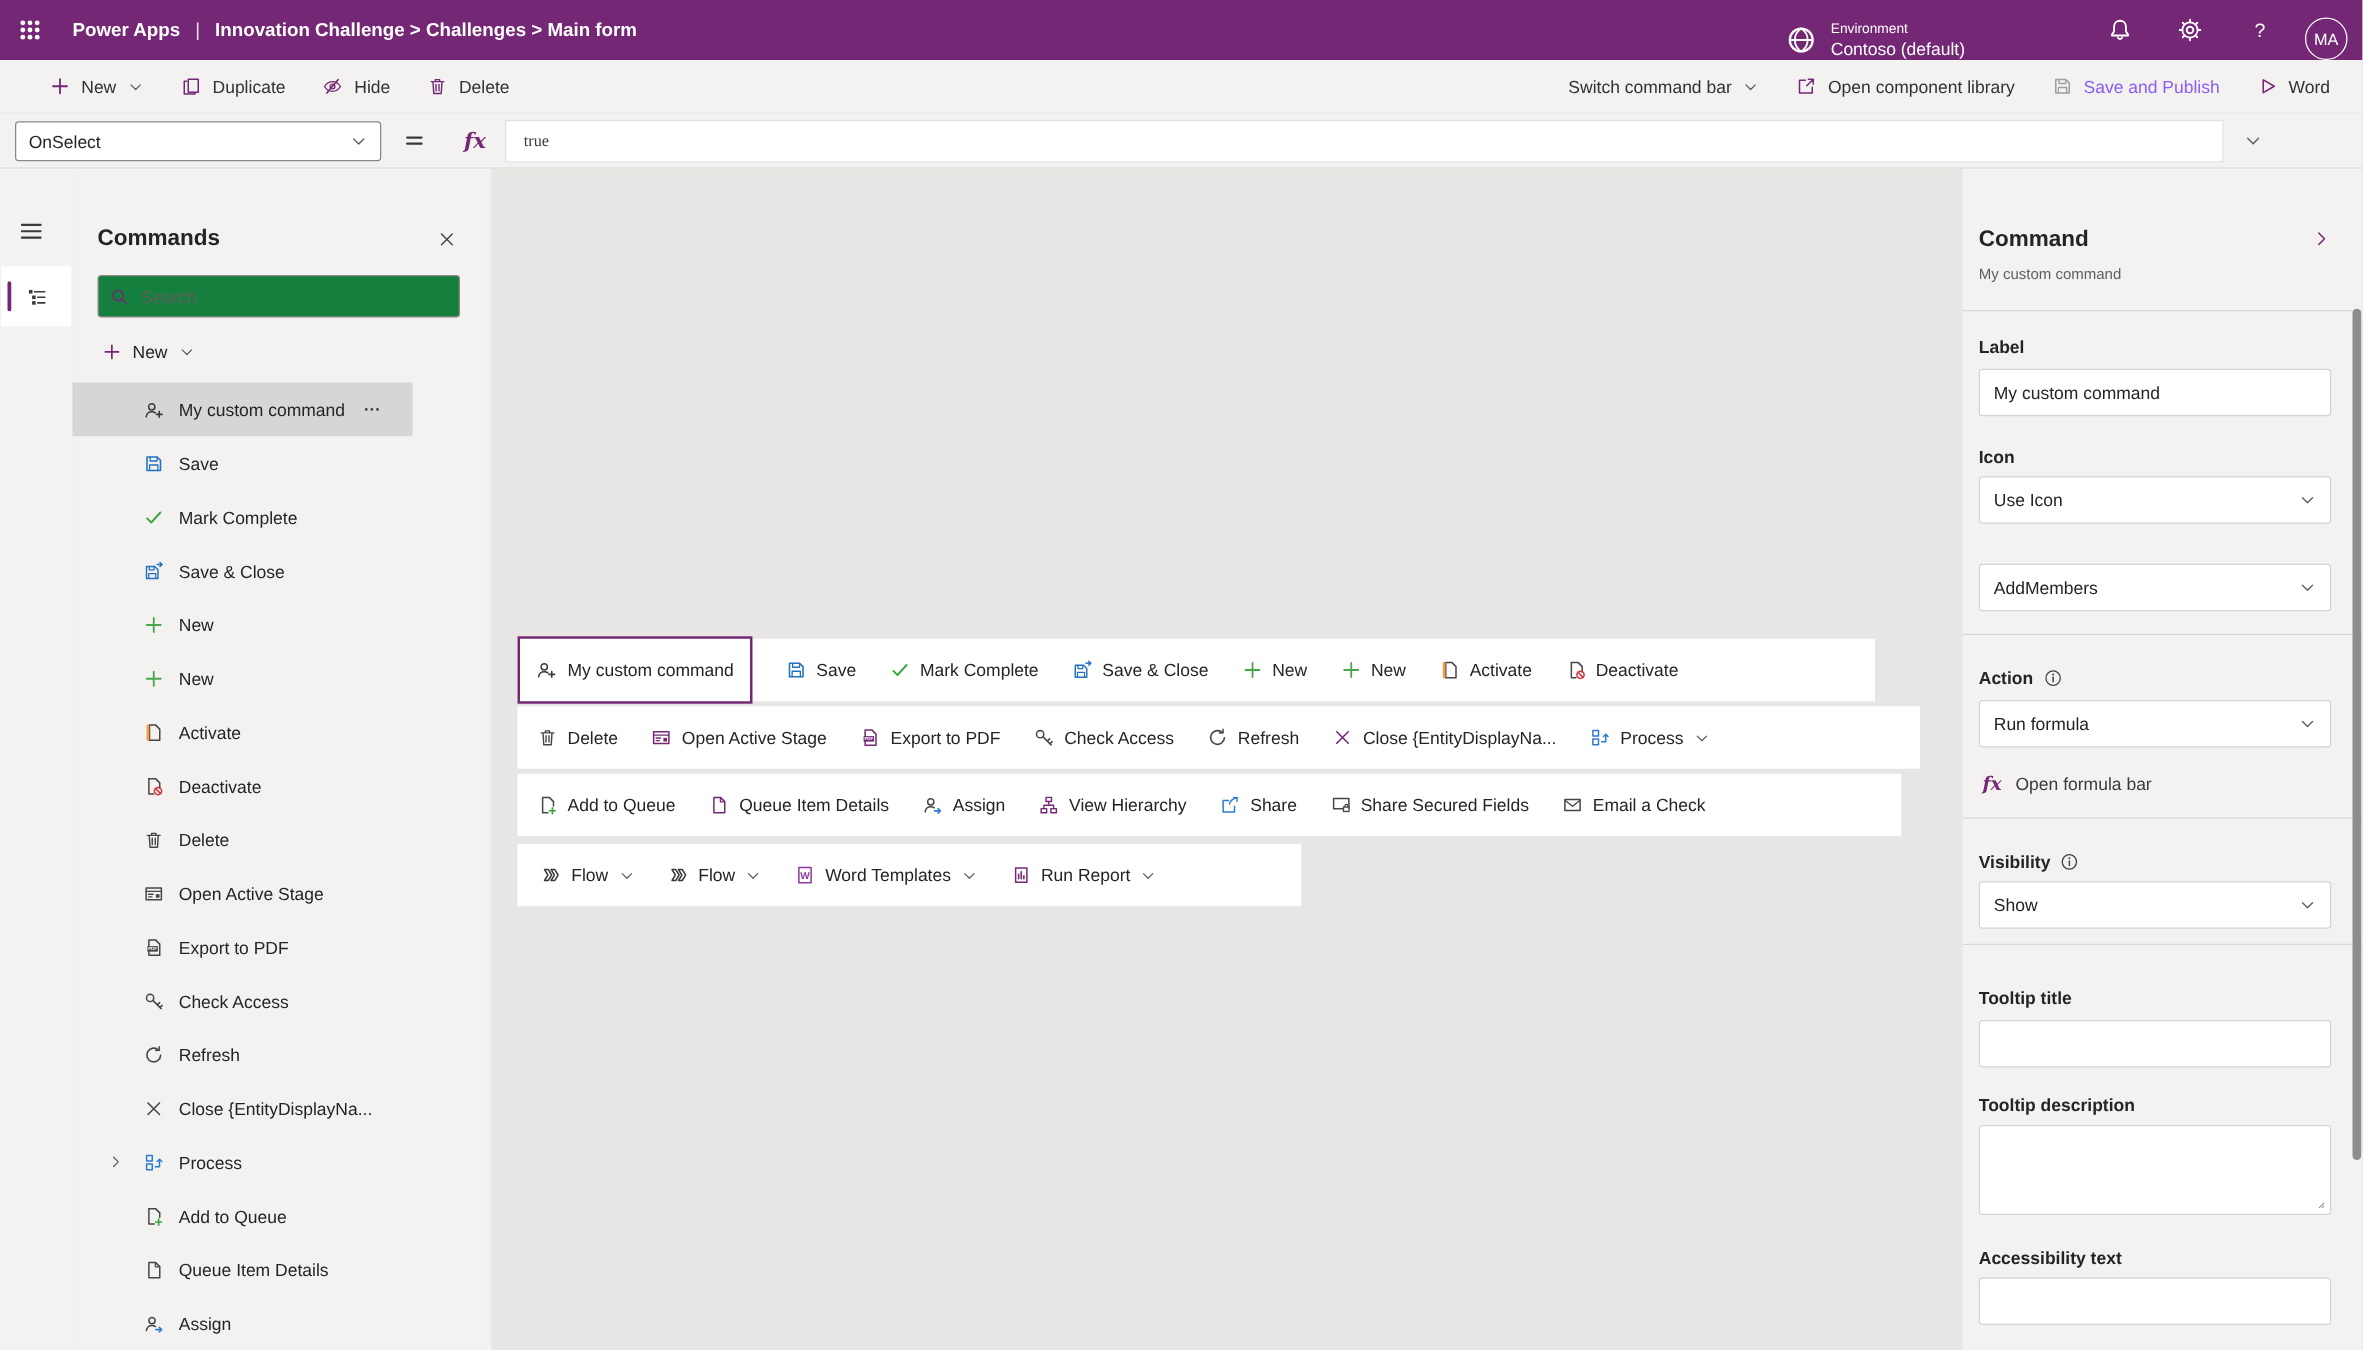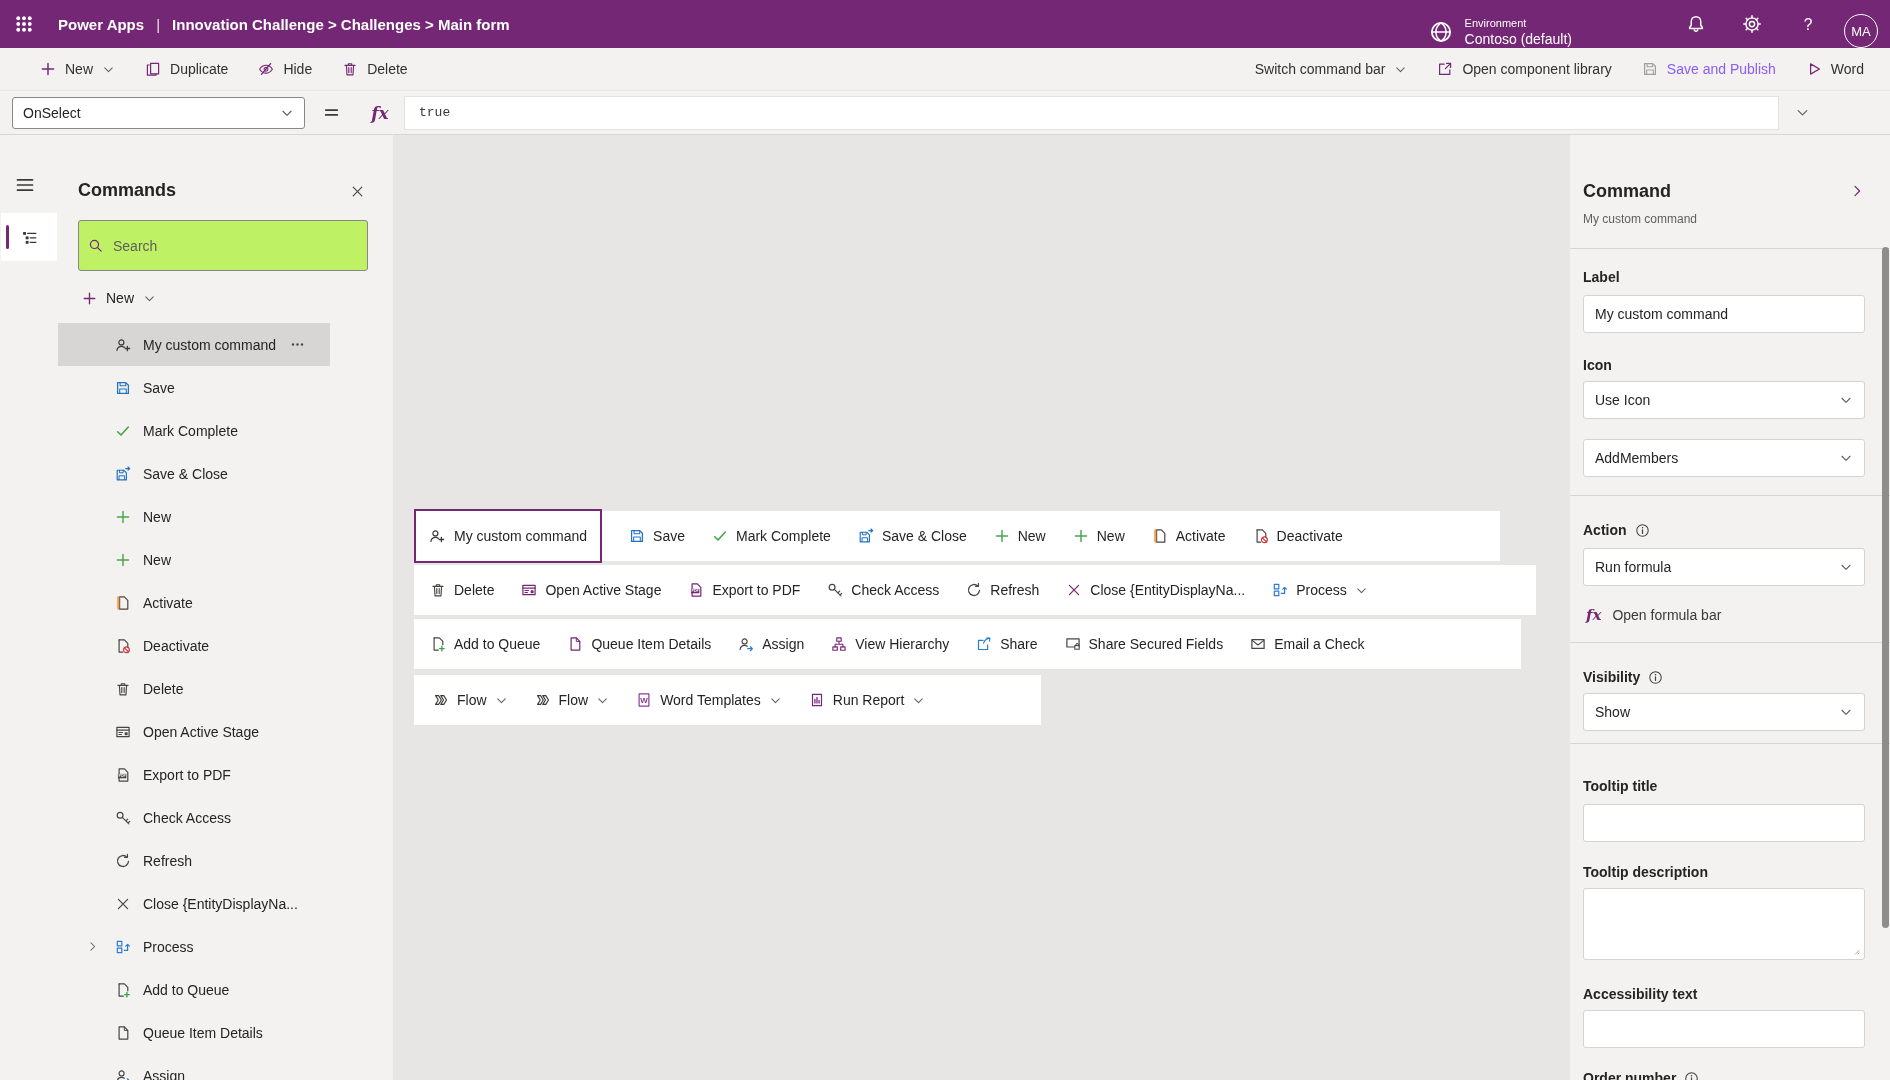--- a/index.html
+++ b/index.html
@@ -36,37 +36,37 @@
   .fxbar{height:44px;background:#f3f2f1;display:flex;align-items:center;padding-left:12px;
          border-bottom:1px solid #d8d6d4}
   .prop-select{width:293px;height:32px;background:#fff;border:1px solid #8a8886;border-radius:3px;
                display:flex;align-items:center;padding:0 10px;cursor:pointer}
   .prop-select .chev{margin-left:auto}
   .eq{margin:0 16px 0 18px}
   .fx-cell{width:48px;display:flex;align-items:center;justify-content:center}
   .fx{font-family:"DejaVu Serif","Liberation Serif",serif;font-style:italic;color:#742774;
       font-size:17px;font-weight:700}
   .fx-input{width:1375px;height:34px;background:#fff;border:1px solid #e3e1df;display:flex;align-items:center;
-            padding:0 14px;font-family:Liberation Mono, monospace;font-size:13px;color:#3b3a39}
+            padding:0 14px;font-family:Liberation Serif, serif;font-size:13px;color:#3b3a39}
   .fx-collapse{width:46px;display:flex;align-items:center;justify-content:center;cursor:pointer}
 
   
   .main{display:flex;height:945px;position:relative;background:#e8e6e4}
 
   .rail{width:58px;background:#f3f2f1;position:relative;flex:none}
   .rail-burger{position:absolute;top:40px;left:15px;cursor:pointer}
   .rail-tile{position:absolute;top:78px;left:1px;width:56px;height:48px;background:#fff;display:flex;
              align-items:center;justify-content:center;cursor:pointer}
   .rail-accent{position:absolute;left:5px;top:12px;width:3px;height:24px;background:#742774;border-radius:2px}
 
   .panel{width:335px;background:#f3f2f1;position:relative;flex:none;padding-top:45px}
   .panel-head{display:flex;height:22px;padding:0 28px 0 20px}
   .panel-title{font-size:18px;font-weight:700}
   .panel-close{margin-left:auto;cursor:pointer}
-  .search-box{margin:18px 0 0 20px;width:290px;height:51px;background:#bef264;border:1px solid #8a8886;
+  .search-box{margin:18px 0 0 20px;width:290px;height:34px;background:#15803d;border:1px solid #8a8886;
               border-radius:3px;display:flex;align-items:center;padding:0 9px;gap:8px}
   .search-box input{border:none;outline:none;background:transparent;font-size:14px;color:#242424;width:100%;
                     font-family:"Liberation Sans",sans-serif}
   .search-box input::placeholder{color:#605e5c}
   .new-btn{margin:12px 0 0 20px;height:30px;display:flex;align-items:center;gap:9px;width:max-content;
            padding:0 4px;cursor:pointer}
   .cmd-list{margin-top:10px;width:272px}
   .cmd-row{height:43px;display:flex;align-items:center;padding-left:57px;gap:12px;position:relative;
            color:#242424;cursor:pointer;white-space:nowrap;overflow:hidden}
   .cmd-row.selected{background:#d8d6d4}
@@ -816,21 +816,21 @@
       <span>Icon</span>
     </div>
     <div class="f-input f-dd" style="margin-top:8px">
       <span>Use Icon</span>
       <span class="i dd-chev">
           <svg width="14" height="14" viewBox="0 0 16 16">
             <path d="M3.4 6 8 10.6 12.6 6" fill="none" stroke="#605e5c" stroke-width="1.25" stroke-linecap="round" stroke-linejoin="round"></path>
           </svg>
         </span>
     </div>
-    <div class="f-input f-dd" style="margin-top:20px">
+    <div class="f-input f-dd" style="margin-top:32px">
       <span>AddMembers</span>
       <span class="i dd-chev">
           <svg width="14" height="14" viewBox="0 0 16 16">
             <path d="M3.4 6 8 10.6 12.6 6" fill="none" stroke="#605e5c" stroke-width="1.25" stroke-linecap="round" stroke-linejoin="round"></path>
           </svg>
         </span>
     </div>
 
     <div class="props-divider" style="margin-top:18px"></div>
 

